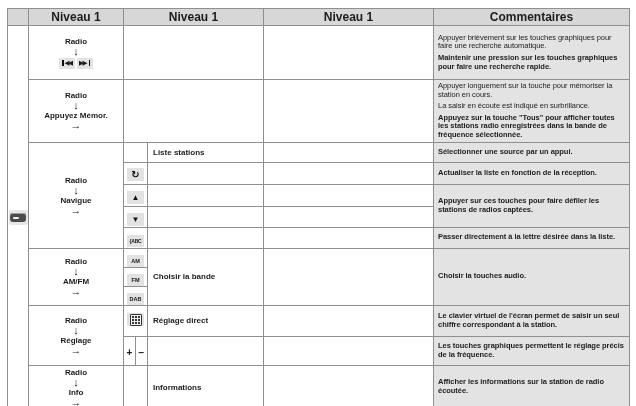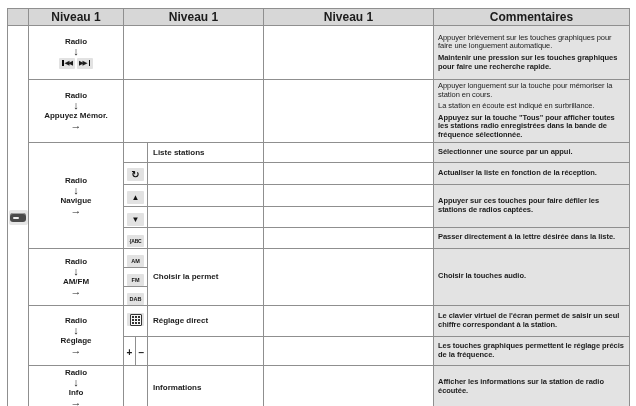--- a/index.html
+++ b/index.html
@@ -112,39 +112,39 @@
           <span class="seek-btn">
                   <span class="seek-glyph">▶▶</span>
                   <span class="vbar"></span>
                 </span>
         </span>
       </div>
     </td>
     <td colspan="3"></td>
     <td></td>
     <td class="comment">
-      <p>Appuyer brièvement sur les touches graphiques pour faire une longuement automatique.</p>
+      <p>Appuyer brièvement sur les touches graphiques pour faire une recherche automatique.</p>
       <p>Maintenir une pression sur les touches graphiques pour faire une recherche rapide.</p>
     </td>
   </tr>
 
   <tr style="height:59px">
     <td class="n1">
       <div class="stack">
         <span class="n1-label">Radio</span>
         <span class="arrow-down">↓</span>
         <span class="n1-label">Appuyez Mémor.</span>
         <span class="arrow-right">→</span>
       </div>
     </td>
     <td colspan="3"></td>
     <td></td>
     <td class="comment">
       <p>Appuyer longuement sur la touche pour mémoriser la station en cours.</p>
-      <p>La station en écoute est indiqué en surbrillance.</p>
+      <p>La saisir en écoute est indiqué en surbrillance.</p>
       <p>Appuyez sur la touche "Tous" pour afficher toutes les stations radio enregistrées dans la bande de fréquence sélectionnée.</p>
     </td>
   </tr>
 
   <tr style="height:20px">
     <td class="n1" rowspan="5">
       <div class="stack">
         <span class="n1-label">Radio</span>
         <span class="arrow-down">↓</span>
         <span class="n1-label">Navigue</span>
@@ -201,21 +201,21 @@
       <div class="stack">
         <span class="n1-label">Radio</span>
         <span class="arrow-down">↓</span>
         <span class="n1-label">AM/FM</span>
         <span class="arrow-right">→</span>
       </div>
     </td>
     <td colspan="2" class="icon-cell">
       <span class="btn band">AM</span>
     </td>
-    <td class="n2label" rowspan="3">Choisir la permet</td>
+    <td class="n2label" rowspan="3">Choisir la bande</td>
     <td rowspan="3"></td>
     <td class="comment" rowspan="3">
       <p>Choisir la touches audio.</p>
     </td>
   </tr>
   <tr style="height:18px">
     <td colspan="2" class="icon-cell">
       <span class="btn band">FM</span>
     </td>
   </tr>

